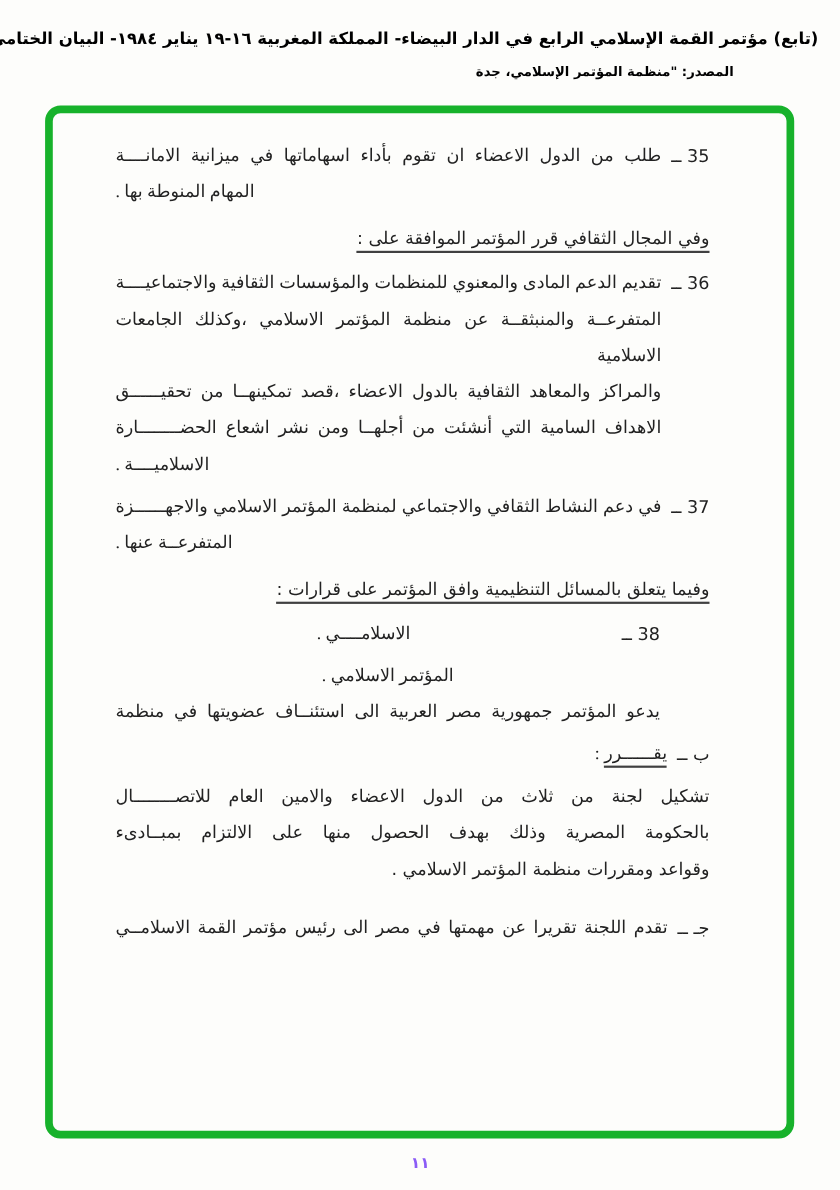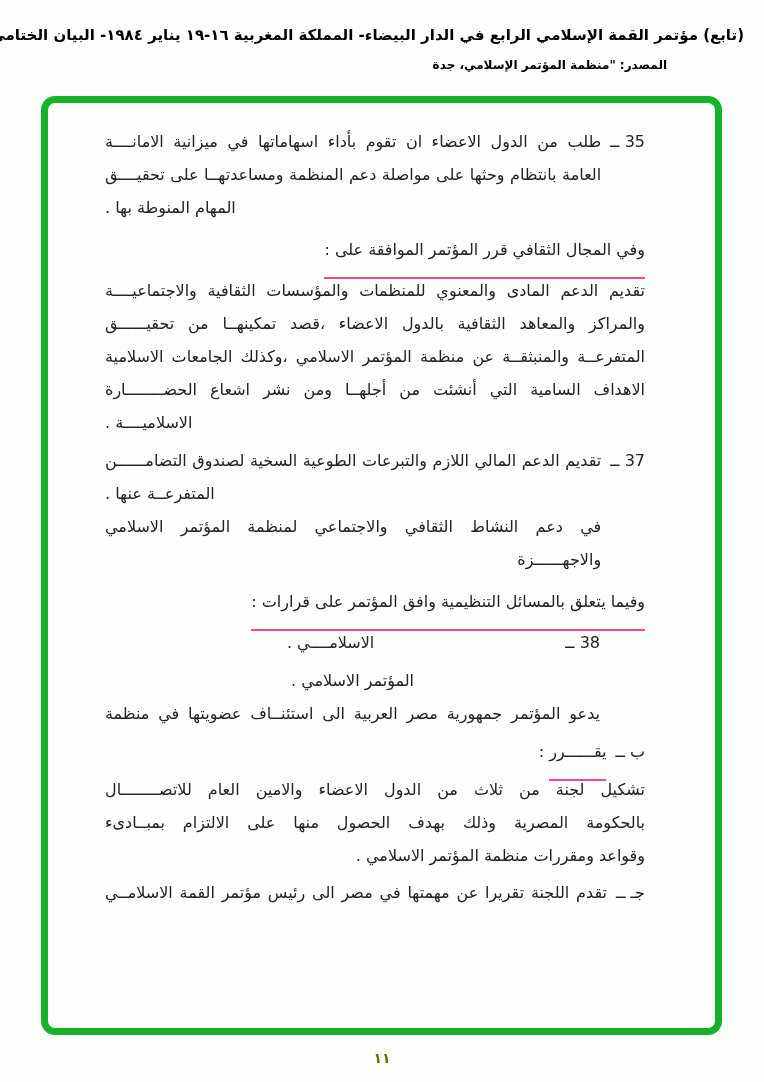--- a/index.html
+++ b/index.html
@@ -33,79 +33,78 @@
     background:transparent;
   }
   
   .content {
     position:absolute; top:103px; right:119px; width:540px;
     direction:rtl; font-size:16px; line-height:33px;
     padding-top:22px; color:#222;
   }
   .item { display:flex; margin-bottom:5px; }
   .item .num { flex:0 0 auto; padding-left:9px; white-space:nowrap; }
-  .item .body { flex:1 1 auto; min-width:0; }
+  .item .body { flex:1 1 auto; min-width:0;font-family:Liberation Serif, serif; }
   .indent-right { margin-right:45px; }
-  .para { margin-bottom:4px; }
+  .para { margin-bottom:21px; }
   .ln {}
   .ln.j { text-align:justify; text-align-last:justify; }
   .ln.l { text-align:right;  text-align-last:left; }
   .ln.c { text-align:center; text-align-last:center; }
   .ln.r { text-align:center; text-align-last:right; }
   .sec { margin:9px 0 8px; text-align:right; }
   .u {
-    border-bottom:2px solid #ec4899;
-    padding-bottom:18px;
+    border-bottom:2px solid #404040;
+    padding-bottom:2px;
   }
   .pagenum {
     position:absolute; bottom:16px; left:0; right:0;
-    text-align:center; font-size:14px; font-weight:bold; color:#4d7c0f;
+    text-align:center; font-size:14px; font-weight:bold; color:#8b5cf6;
   }
 </style>
 </head>
 <body>
 
 <div class="page">
 
   <div class="hdr-title">(تابع) مؤتمر القمة الإسلامي الرابع في الدار البيضاء- المملكة المغربية ١٦-١٩ يناير ١٩٨٤- البيان الختامي</div>
   <div class="hdr-source">المصدر: "منظمة المؤتمر الإسلامي، جدة</div>
 
   <div class="frame"></div>
 
   <div class="content">
 
     <div class="item">
       <span class="num">35 ــ</span>
       <div class="body">
         <div class="ln j">طلب من الدول الاعضاء ان تقوم بأداء اسهاماتها في ميزانية الامانــــة</div>
-        <div class="ln j">العامة بانتظام وحثها على مواصلة دعم المنظمة ومساعدتهــا على تحقيــــق</div>
         <div class="ln l">المهام المنوطة بها .</div>
       </div>
     </div>
 
     <div class="sec">
       <span class="u">وفي المجال الثقافي  قرر المؤتمر الموافقة على :</span>
     </div>
 
     <div class="item">
+      <span class="num">36 ــ</span>
       <div class="body">
         <div class="ln j">تقديم الدعم المادى والمعنوي للمنظمات والمؤسسات الثقافية والاجتماعيــــة</div>
+        <div class="ln j">المتفرعــة والمنبثقــة عن منظمة المؤتمر الاسلامي ،وكذلك الجامعات الاسلامية</div>
         <div class="ln j">والمراكز والمعاهد الثقافية بالدول الاعضاء ،قصد تمكينهــا من تحقيــــــق</div>
-        <div class="ln j">المتفرعــة والمنبثقــة عن منظمة المؤتمر الاسلامي ،وكذلك الجامعات الاسلامية</div>
         <div class="ln j">الاهداف السامية التي أنشئت من أجلهــا ومن نشر اشعاع الحضــــــــارة</div>
         <div class="ln l">الاسلاميــــة .</div>
       </div>
     </div>
 
     <div class="item">
       <span class="num">37 ــ</span>
       <div class="body">
-        <div class="ln j">تقديم الدعم المالي اللازم والتبرعات الطوعية السخية لصندوق التضامــــــن</div>
+        <div class="ln j">في دعم النشاط الثقافي والاجتماعي لمنظمة المؤتمر الاسلامي والاجهــــــزة</div>
         <div class="ln l">المتفرعــة عنها .</div>
-        <div class="ln j">في دعم النشاط الثقافي والاجتماعي لمنظمة المؤتمر الاسلامي والاجهــــــزة</div>
       </div>
     </div>
 
     <div class="sec">
       <span class="u">وفيما يتعلق  بالمسائل  التنظيمية  وافق المؤتمر على قرارات :</span>
     </div>
 
     <div class="item indent-right">
       <span class="num">38 ــ</span>
       <div class="body">

